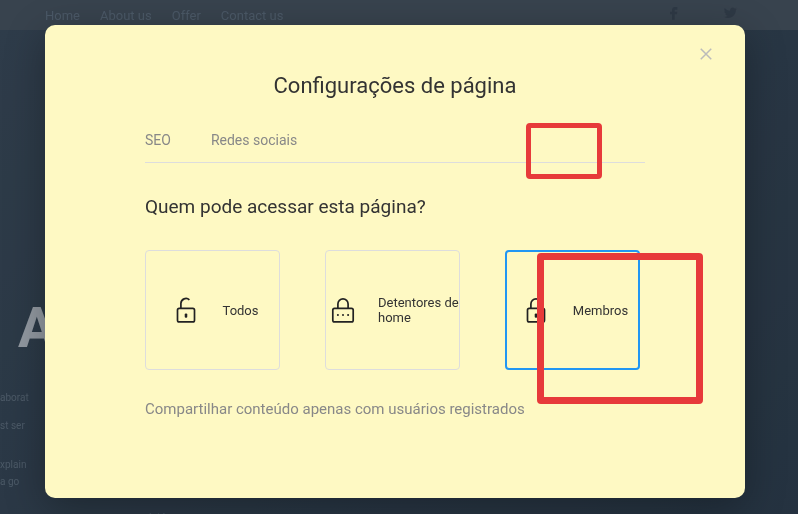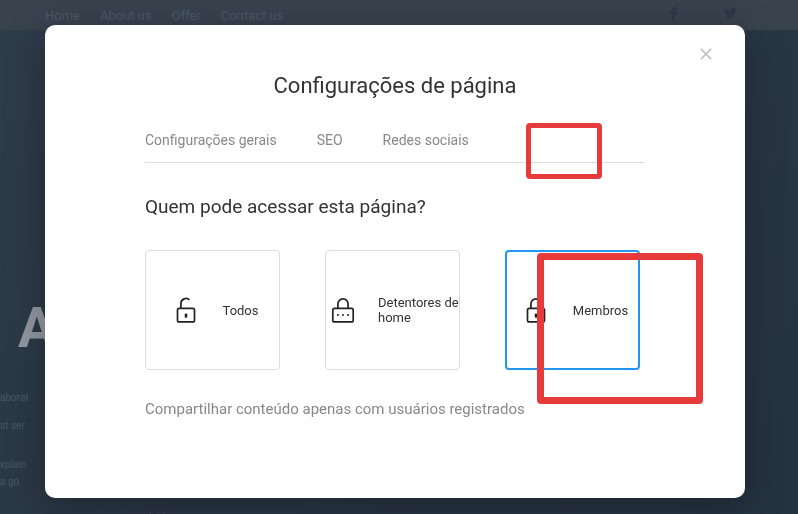--- a/index.html
+++ b/index.html
@@ -72,21 +72,21 @@
       position: absolute;
       inset: 0;
       background: rgba(30, 40, 50, 0.4);
     }
     .modal {
       position: absolute;
       top: 25px;
       left: 45px;
       right: 53px;
       bottom: 16px;
-      background: #ffffff;
+      background: #fef9c3;
       border-radius: 10px;
       box-shadow: 0 10px 40px rgba(0,0,0,0.3);
       padding: 20px 100px 40px 100px;
     }
     .close-btn {
       position: absolute;
       top: 20px;
       right: 28px;
       width: 20px;
       height: 20px;
@@ -233,21 +233,20 @@
 <div class="modal">
   <div class="close-btn">
     <svg viewBox="0 0 24 24">
       <path fill="none" stroke="#bbb" stroke-width="2" d="M5 5l14 14M19 5L5 19"></path>
     </svg>
   </div>
 
   <h2 class="modal-title">Configurações de página</h2>
 
   <div class="tabs">
-    <div class="tab">Configurações gerais</div>
     <div class="tab">SEO</div>
     <div class="tab">Redes sociais</div>
   </div>
 
   <div class="question">Quem pode acessar esta página?</div>
 
   <div class="options">
     <div class="option-card">
       <div class="option-icon">
         <svg viewBox="0 0 40 40" fill="none" stroke="#222" stroke-width="2">

